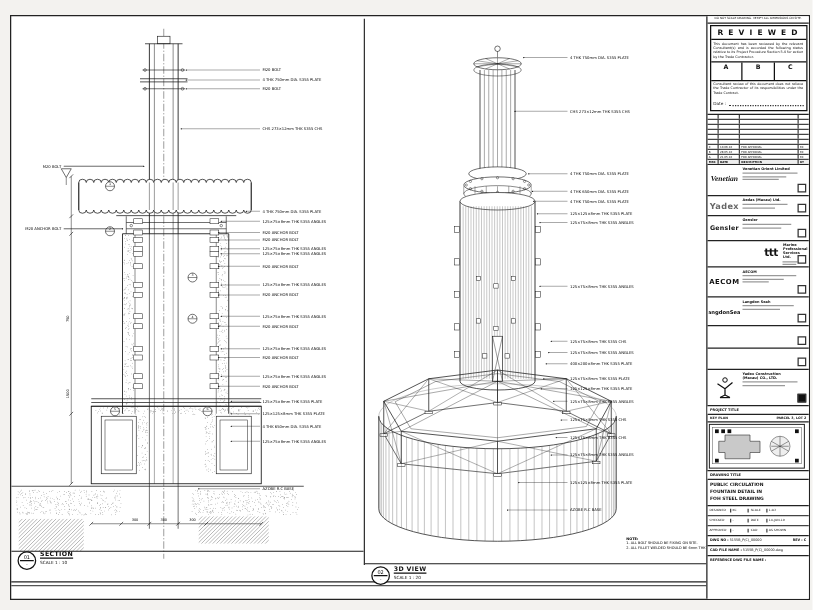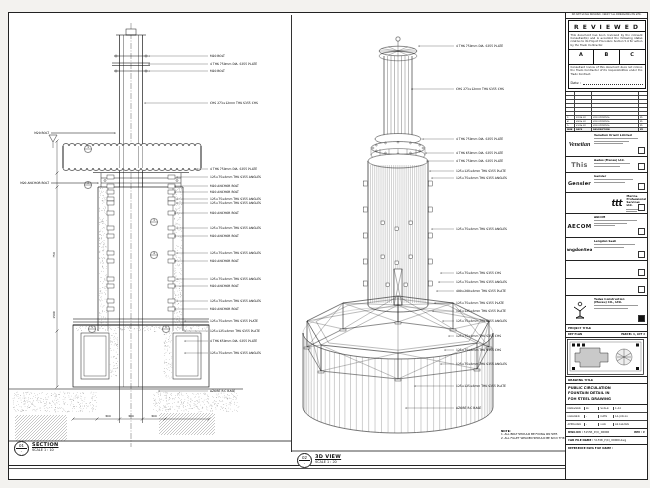--- a/index.html
+++ b/index.html
@@ -49,21 +49,21 @@
   .corow{position:relative;display:flex;border-bottom:0.8px solid #222;padding:1px;}
   .co-logo{width:25px;display:flex;align-items:center;justify-content:center;overflow:hidden;}
   .co-body{flex:1;padding-left:2px;padding-top:1px;}
   .co-name{font-size:2.8px;font-weight:bold;line-height:1.1;}
   .abar{height:1px;background:#9a9a9a;margin-top:1.2px;}
   .chk{position:absolute;right:2px;bottom:2px;width:5px;height:5px;border:0.7px solid #333;background:#fff;}
   .chk.filled{background:#111;}
   .lg-venetian{font-family:"Liberation Serif",serif;font-style:italic;font-weight:bold;font-size:6px;}
   .lg-aedas{font-size:6.5px;color:#666;font-weight:bold;letter-spacing:.3px;}
   .lg-gensler{font-size:5px;font-weight:bold;letter-spacing:.2px;}
-  .lg-ttt{font-size:8.5px;font-weight:bold;font-style:italic;letter-spacing:-0.5px;padding-left:42px;}
+  .lg-ttt{font-size:8.5px;font-weight:bold;letter-spacing:-0.5px;padding-left:42px;}
   .lg-aecom{font-size:5.5px;font-weight:bold;letter-spacing:.4px;}
   .lg-langdon{font-size:4.2px;font-weight:bold;}
   .hstrip{font-size:2.8px;font-weight:bold;border-bottom:0.8px solid #222;padding:1px 2px;background:#fff;}
   .banner{display:flex;align-items:center;justify-content:space-between;border-bottom:0.8px solid #222;padding:2px 2px;height:17px;}
   .orn{width:6px;height:6px;background:#111;transform:rotate(45deg);position:relative;}
   .orn:after{content:"";position:absolute;left:2px;top:2px;width:2px;height:2px;background:#fff;}
   .banner-title{font-family:"Liberation Serif",serif;font-variant:small-caps;font-size:7.5px;letter-spacing:.4px;}
   .kp-head{display:flex;justify-content:space-between;font-size:2.6px;font-weight:bold;border-bottom:0.7px solid #222;padding:1px 2px;}
   .kp-wrap{border-bottom:0.8px solid #222;height:38px;position:relative;}
   .dt-lines{font-size:3.6px;font-weight:bold;line-height:1.45;padding:2px 2px;border-bottom:0.8px solid #222;}
@@ -2152,21 +2152,21 @@
       <div class="co-logo lg-venetian">Venetian</div>
       <div class="co-body">
           <div class="co-name">Venetian Orient Limited</div>
         <div class="abar" style="width:85%"></div>
           <div class="abar" style="width:68%"></div>
           <div class="abar" style="width:55%"></div>
         </div>
       <div class="chk"></div>
     </div>
     <div class="corow" style="height:13px">
-      <div class="co-logo lg-aedas">This</div>
+      <div class="co-logo lg-aedas">Yadex</div>
       <div class="co-body">
           <div class="co-name">Aedas (Macau) Ltd.</div>
         <div class="abar" style="width:70%"></div>
           <div class="abar" style="width:50%"></div>
         </div>
       <div class="chk"></div>
     </div>
     <div class="corow" style="height:17px">
       <div class="co-logo lg-gensler">Gensler</div>
       <div class="co-body">

